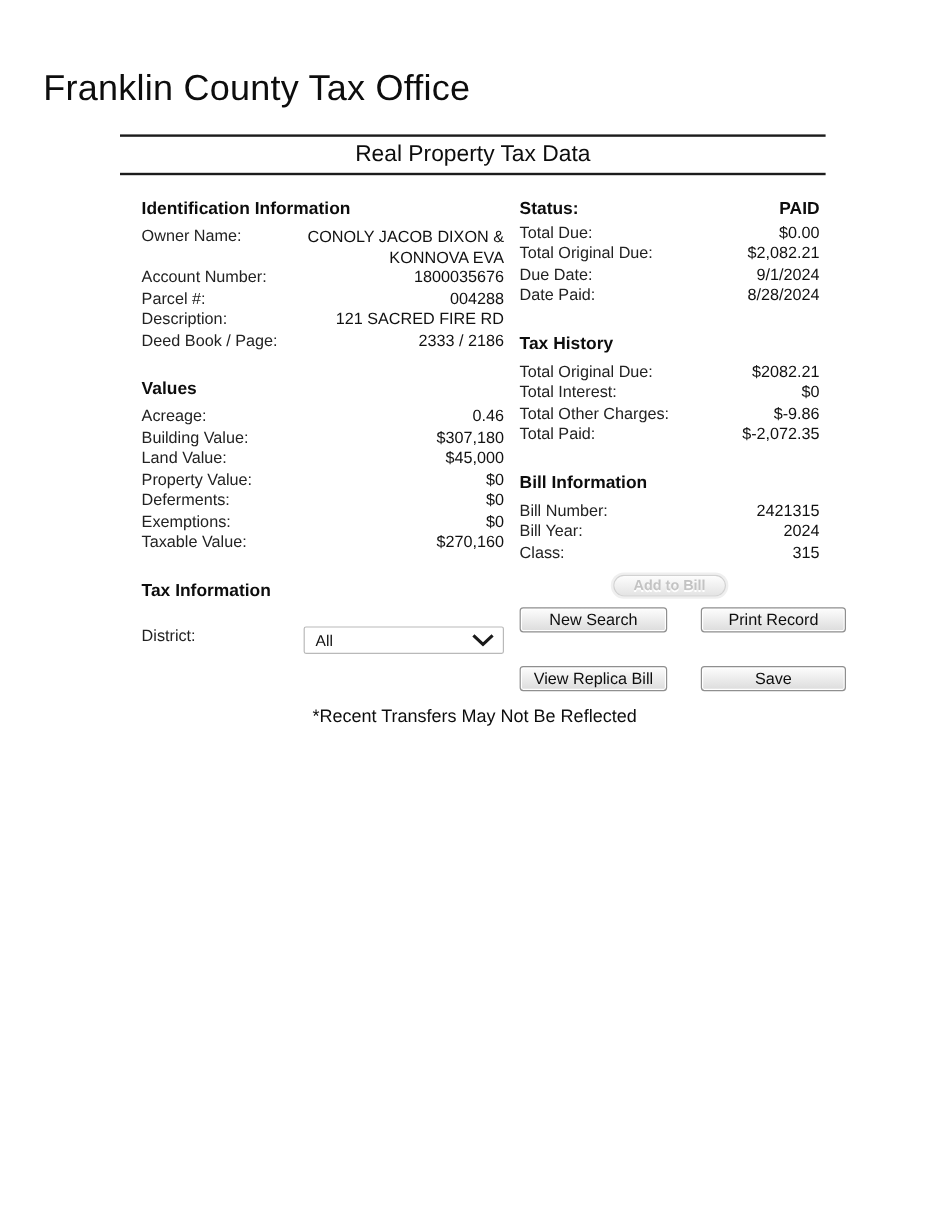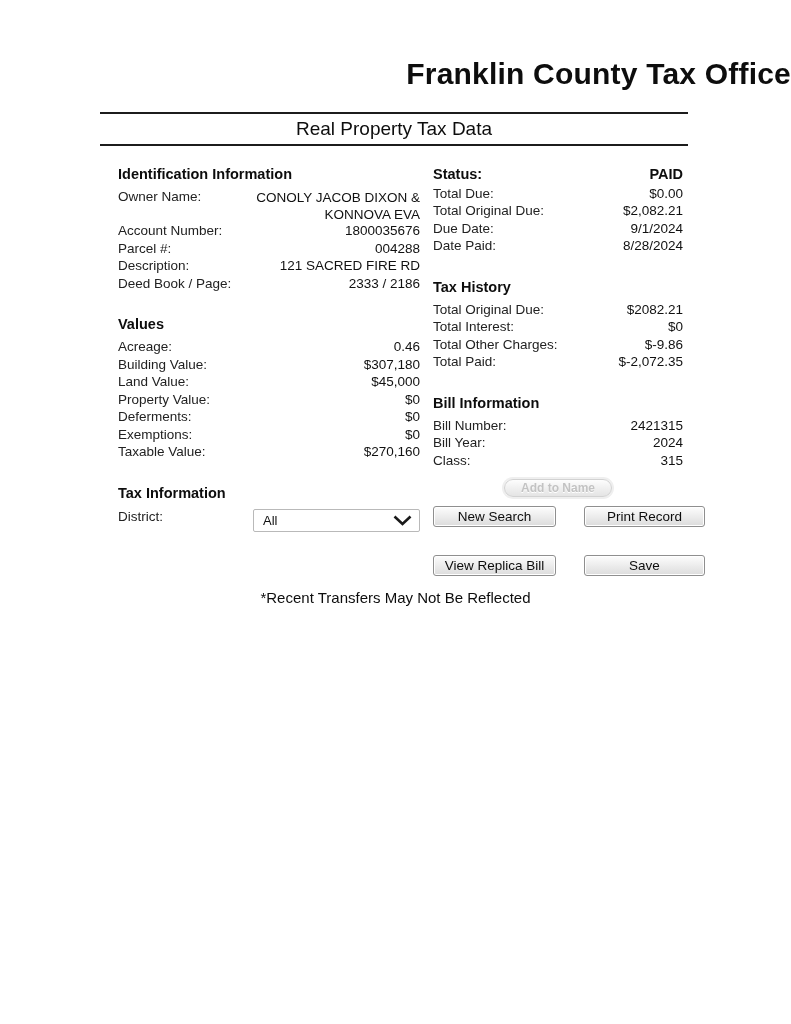--- a/index.html
+++ b/index.html
@@ -9,23 +9,23 @@
     position: relative;
     width: 791px;
     height: 1024px;
     background: #ffffff;
     margin: 0 auto;
     overflow: hidden;
   }
   .page-title {
     position: absolute;
     top: 57px; left: 0; width: 100%;
-    text-align: right;
+    text-align: left;
     font-size: 30px;
-    font-weight: bold;
+    font-weight: normal;
     color: #0d0d0d;
     letter-spacing: 0.2px;
     padding-left: 36px;
   }
   .rule {
     position: absolute;
     left: 100px;
     width: 588px;
     height: 2px;
     background: #1c1c1c;
@@ -53,21 +53,21 @@
     display: flex;
     justify-content: space-between;
     align-items: flex-start;
     min-height: 17.5px;
     font-size: 13.5px;
   }
   .row .lbl { color: #222; white-space: nowrap; }
   .row .val { color: #111; text-align: right; }
   .val.multiline { white-space: pre-line; line-height: 17px; }
   .heading-row { margin-bottom: 2px; }
-  .district-row { margin-top: 8px; }
+  .district-row { margin-top: 21px; }
   .district-row .lbl { flex: 0 0 auto; }
   .select-box {
     margin-left: auto;
     width: 167px;
     height: 23px;
     background: #ffffff;
     border: 1px solid #b9b9b9;
     border-radius: 2px;
     display: flex;
     align-items: center;
@@ -258,21 +258,21 @@
     <div class="row">
       <span class="lbl">Bill Year:</span>
       <span class="val">2024</span>
     </div>
     <div class="row">
       <span class="lbl">Class:</span>
       <span class="val">315</span>
     </div>
 
     <div class="cart-wrap">
-      <button class="pill-btn">Add to Name</button>
+      <button class="pill-btn">Add to Bill</button>
     </div>
 
     <div class="btn-grid">
       <button class="btn">New Search</button>
       <button class="btn">Print Record</button>
       <button class="btn">View Replica Bill</button>
       <button class="btn">Save</button>
     </div>
   </div>
 

